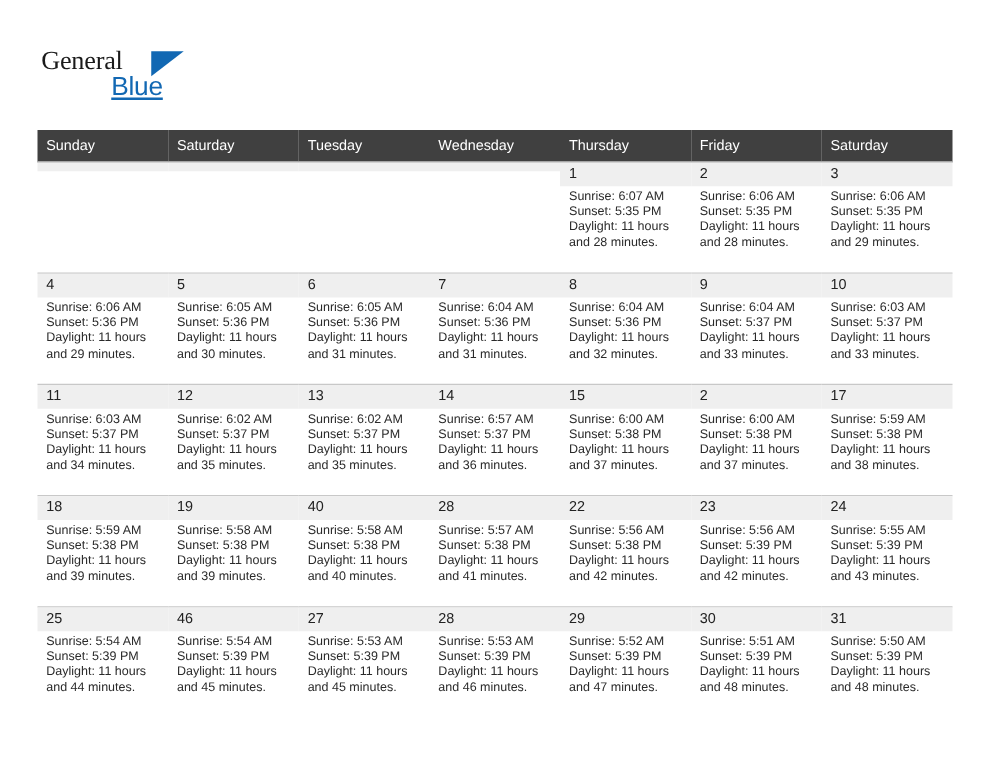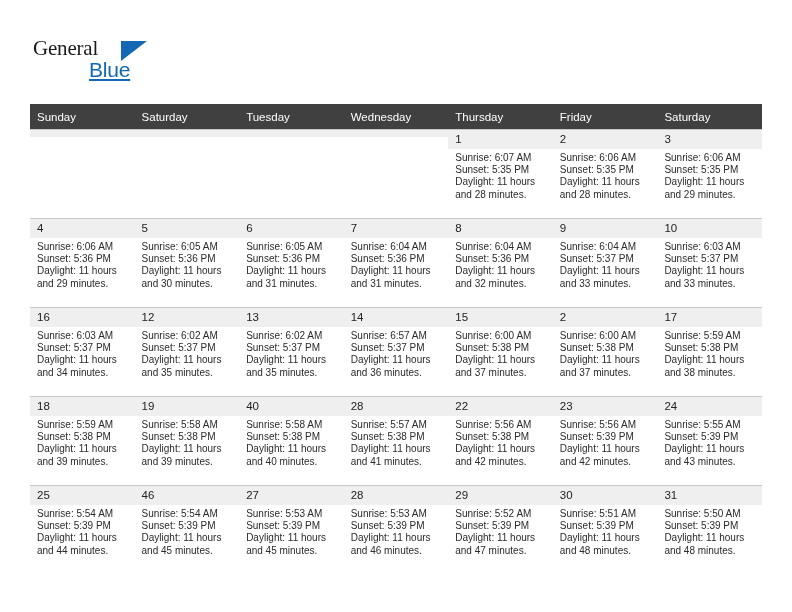--- a/index.html
+++ b/index.html
@@ -329,21 +329,21 @@
                 <div>Sunset: 5:37 PM</div>
                 <div>Daylight: 11 hours</div>
                 <div>and 33 minutes.</div>
               </div>
             </div>
           </td>
         </tr>
         <tr class="week-row">
           <td>
             <div class="cell-inner">
-              <span class="daynum">16</span>
+              <span class="daynum">11</span>
               <div class="details">
                 <div>Sunrise: 6:03 AM</div>
                 <div>Sunset: 5:37 PM</div>
                 <div>Daylight: 11 hours</div>
                 <div>and 34 minutes.</div>
               </div>
             </div>
           </td>
           <td>
             <div class="cell-inner">

